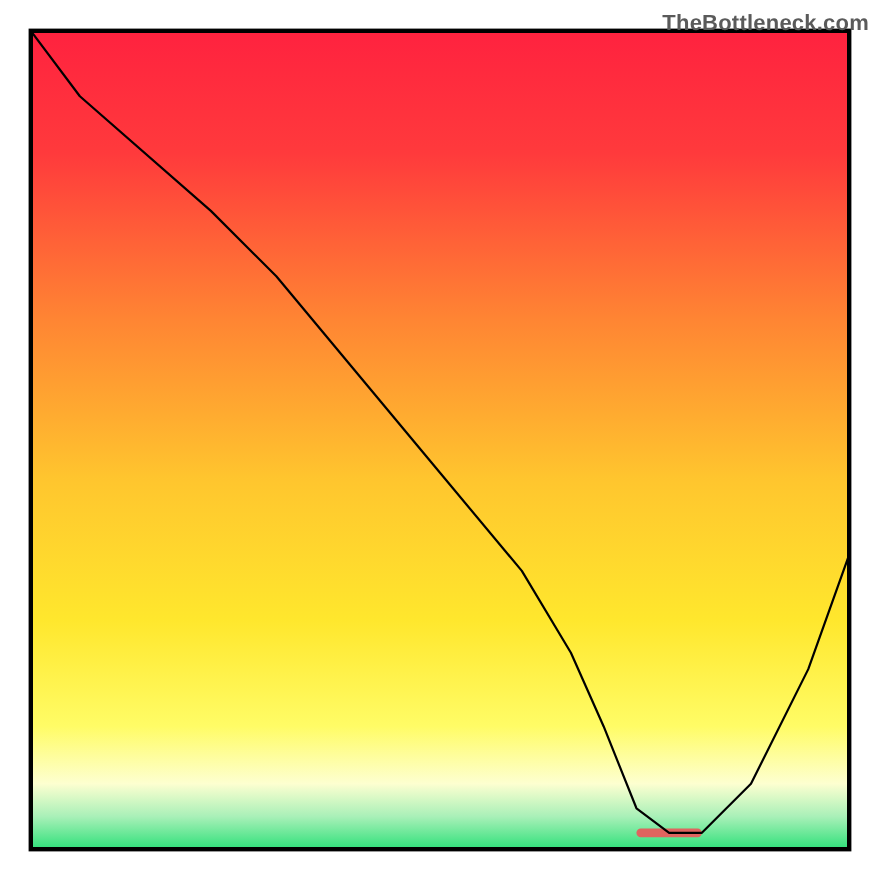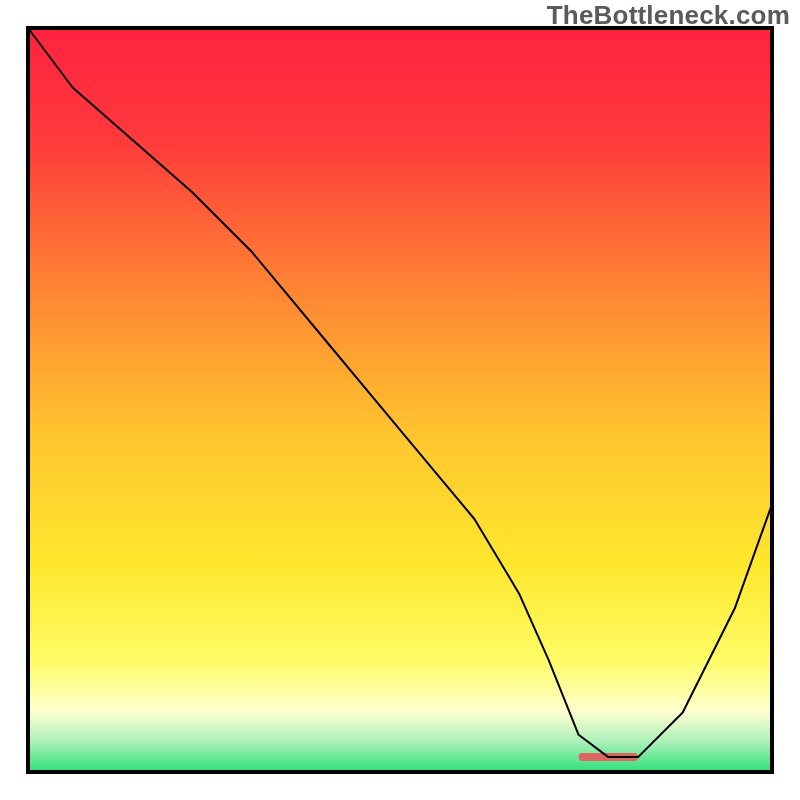--- a/index.html
+++ b/index.html
@@ -11,23 +11,23 @@
     background: #ffffff;
     font-family: Arial, Helvetica, sans-serif;
   }
   .container {
     position: relative;
     width: 800px;
     height: 800px;
   }
   .watermark {
     position: absolute;
-    top: 0;
+    top: 10px;
     right: 10px;
-    font-size: 26px;
+    font-size: 20px;
     font-weight: 600;
     color: #5a5a5a;
     letter-spacing: 0.2px;
     z-index: 10;
   }
   svg.plot {
     position: absolute;
     top: 0;
     left: 0;
   }

